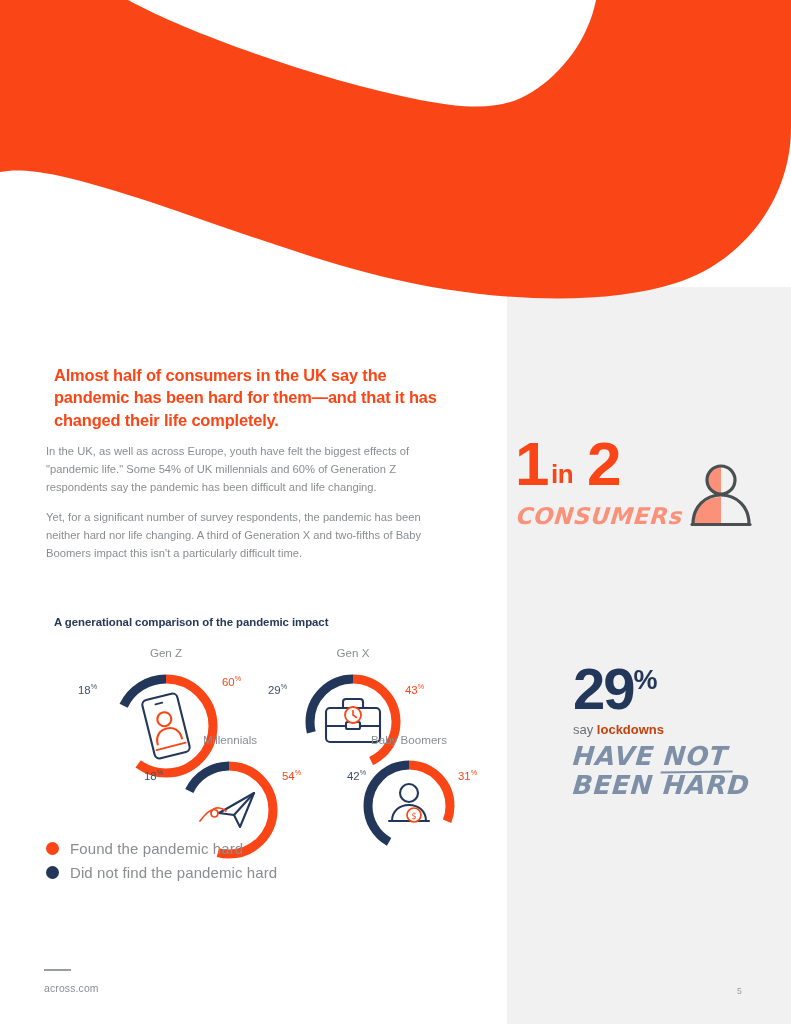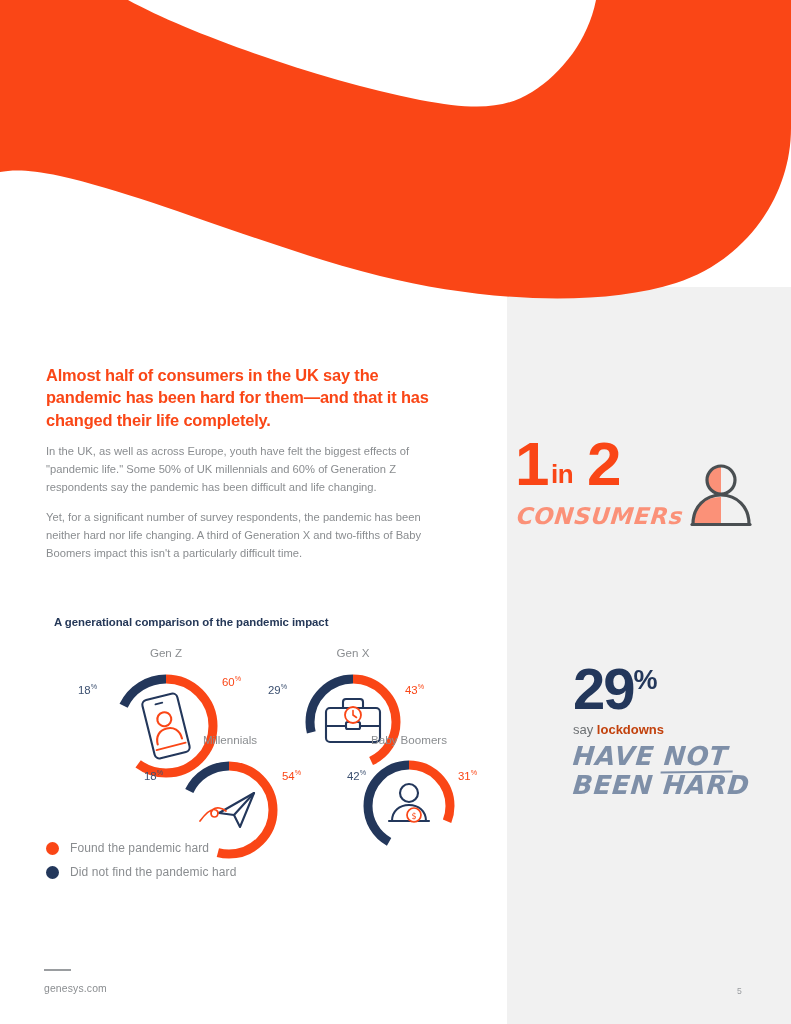--- a/index.html
+++ b/index.html
@@ -45,21 +45,21 @@
     left: 46px;
     top: 364px;
     width: 400px;
   }
   .headline {
     color: #fa4616;
     font-size: 16.4px;
     font-weight: bold;
     line-height: 1.36;
     letter-spacing: -0.15px;
-    margin: 0 0 12px 0;
+    margin: 0 0 12px 8px;
   }
   .body-para {
     color: #8a8d90;
     font-size: 11.2px;
     line-height: 1.59;
     letter-spacing: 0.01px;
     margin: 0 0 13px 0;
     max-width: 396px;
   }
 
@@ -117,21 +117,21 @@
     width: 13px;
     height: 13px;
     border-radius: 50%;
     margin-right: 11px;
     flex: 0 0 auto;
   }
   .legend-dot.orange { background: #fa4616; }
   .legend-dot.navy { background: #23375b; }
   .legend-text {
     color: #8a8d90;
-    font-size: 12px;
+    font-size: 15px;
     letter-spacing: 0.1px;
   }
 
   
   #stat-one {
     position: absolute;
     left: 515px;
     top: 437px;
     width: 268px;
   }
@@ -290,21 +290,21 @@
              C268,248 150,196 60,176
              C28,169 12,170 0,172 Z" fill="#fa4616"></path>
     <path d="M128,0
              C190,34 320,80 420,100
              C478,111 506,108 532,92
              C562,73 588,40 596,0 Z" fill="#ffffff"></path>
   </svg>
 
   <div id="left-col">
     <h1 class="headline">Almost half of consumers in the UK say the pandemic has been hard for them—and that it has changed their life completely.</h1>
-    <p class="body-para">In the UK, as well as across Europe, youth have felt the biggest effects of "pandemic life." Some 50% of UK millennials and 60% of Generation Z respondents say the pandemic has been difficult and life changing.</p>
+    <p class="body-para">In the UK, as well as across Europe, youth have felt the biggest effects of "pandemic life." Some 54% of UK millennials and 60% of Generation Z respondents say the pandemic has been difficult and life changing.</p>
     <p class="body-para">Yet, for a significant number of survey respondents, the pandemic has been neither hard nor life changing. A third of Generation X and two-fifths of Baby Boomers impact this isn't a particularly difficult time.</p>
   </div>
 
   <div id="chart-block">
     <p class="chart-title">A generational comparison of the pandemic impact</p>
 
     <div class="donut" style="left:62px; top:60px;">
       <div class="donut-label" style="left:12px; top:-22px; width:92px;">Gen Z</div>
       <svg width="116" height="116" viewBox="0 0 116 116">
         <circle cx="58" cy="58" r="47" fill="none" stroke="#fa4616" stroke-width="9" stroke-linecap="butt" stroke-dasharray="177.2 118.1" stroke-dashoffset="0" transform="rotate(-90 58 58)"></circle>
@@ -417,16 +417,16 @@
   </div>
 
   <div id="stat-two">
     <div id="pct-29"><span>29</span><span class="pct-sign">%</span></div>
     <div id="say-lockdowns"><span>say </span><b>lockdowns</b></div>
     <div class="hand-line" id="hand-1"><span>HAVE </span><span class="underlined">NOT</span></div>
     <div class="hand-line" id="hand-2">BEEN HARD</div>
   </div>
 
   <div id="footer-rule"></div>
-  <div id="footer-url">genesys.com</div>
+  <div id="footer-url">across.com</div>
   <div id="page-number">5</div>
 
 </div>
 
 </body></html>

